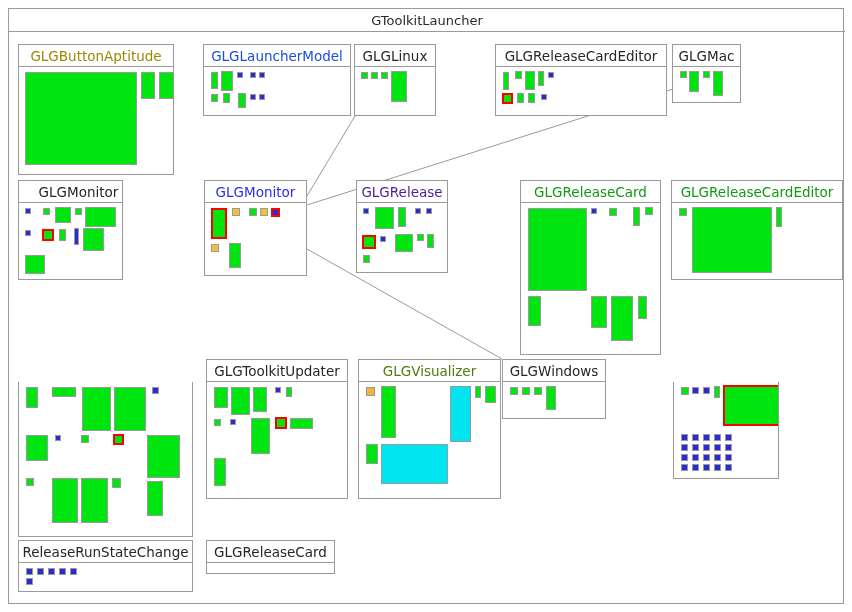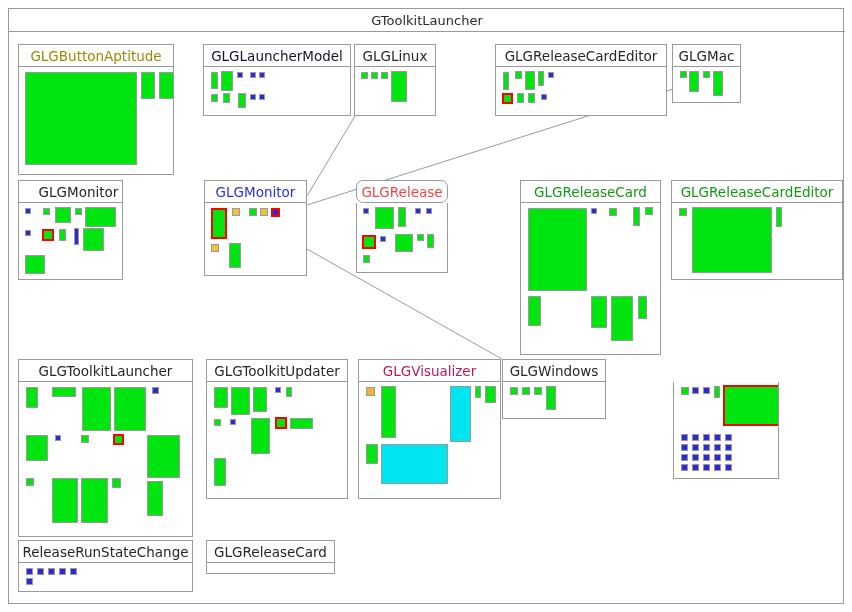--- a/index.html
+++ b/index.html
@@ -97,21 +97,21 @@
       <div class="cls" style="left: 18px; top: 44px; width: 156px; height: 131px;">
         <div class="cls-header" style="color: rgb(154, 138, 0);">GLGButtonAptitude</div>
         <div class="cls-body">
           <div class="cell" style="left: 6px; top: 5px; width: 112px; height: 93px; background: rgb(0, 229, 16); border-color: rgb(154, 154, 154);"></div>
           <div class="cell" style="left: 122px; top: 5px; width: 14px; height: 27px; background: rgb(0, 229, 16); border-color: rgb(154, 154, 154);"></div>
           <div class="cell" style="left: 140px; top: 5px; width: 15px; height: 27px; background: rgb(0, 229, 16); border-color: rgb(154, 154, 154);"></div>
           <div class="cell" style="left: 159px; top: 5px; width: 14px; height: 27px; background: rgb(0, 229, 16); border-color: rgb(154, 154, 154);"></div>
         </div>
       </div>
       <div class="cls" style="left: 203px; top: 44px; width: 148px; height: 72px;">
-        <div class="cls-header" style="color: #0f172a;">GLGLauncherModel</div>
+        <div class="cls-header" style="color: #1d4ed8;">GLGLauncherModel</div>
         <div class="cls-body">
           <div class="cell" style="left: 7px; top: 5px; width: 7px; height: 17px; background: rgb(0, 229, 16); border-color: rgb(154, 154, 154);"></div>
           <div class="cell" style="left: 17px; top: 4px; width: 12px; height: 20px; background: rgb(0, 229, 16); border-color: rgb(154, 154, 154);"></div>
           <div class="cell" style="left: 33px; top: 5px; width: 6px; height: 6px; background: rgb(43, 43, 212); border-color: rgb(154, 154, 154);"></div>
           <div class="cell" style="left: 46px; top: 5px; width: 6px; height: 6px; background: rgb(43, 43, 212); border-color: rgb(154, 154, 154);"></div>
           <div class="cell" style="left: 55px; top: 5px; width: 6px; height: 6px; background: rgb(43, 43, 212); border-color: rgb(154, 154, 154);"></div>
           <div class="cell" style="left: 7px; top: 27px; width: 7px; height: 8px; background: rgb(0, 229, 16); border-color: rgb(154, 154, 154);"></div>
           <div class="cell" style="left: 19px; top: 26px; width: 7px; height: 10px; background: rgb(0, 229, 16); border-color: rgb(154, 154, 154);"></div>
           <div class="cell" style="left: 34px; top: 26px; width: 8px; height: 15px; background: rgb(0, 229, 16); border-color: rgb(154, 154, 154);"></div>
           <div class="cell" style="left: 46px; top: 27px; width: 6px; height: 6px; background: rgb(43, 43, 212); border-color: rgb(154, 154, 154);"></div>
@@ -172,21 +172,21 @@
           <div class="cell" style="left: 6px; top: 5px; width: 16px; height: 31px; background: rgb(0, 229, 16); border-color: rgb(255, 0, 0); border-width: 2px;"></div>
           <div class="cell" style="left: 27px; top: 5px; width: 8px; height: 8px; background: rgb(242, 193, 60); border-color: rgb(154, 154, 154);"></div>
           <div class="cell" style="left: 44px; top: 5px; width: 8px; height: 8px; background: rgb(0, 229, 16); border-color: rgb(154, 154, 154);"></div>
           <div class="cell" style="left: 55px; top: 5px; width: 8px; height: 8px; background: rgb(242, 193, 60); border-color: rgb(154, 154, 154);"></div>
           <div class="cell" style="left: 66px; top: 5px; width: 9px; height: 9px; background: rgb(43, 43, 212); border-color: rgb(255, 0, 0); border-width: 2px;"></div>
           <div class="cell" style="left: 6px; top: 41px; width: 8px; height: 8px; background: rgb(242, 193, 60); border-color: rgb(154, 154, 154);"></div>
           <div class="cell" style="left: 24px; top: 40px; width: 12px; height: 25px; background: rgb(0, 229, 16); border-color: rgb(154, 154, 154);"></div>
         </div>
       </div>
       <div class="cls" style="left: 356px; top: 180px; width: 92px; height: 93px;">
-        <div class="cls-header" style="color: #ef4444; border-radius: 7px;">GLGRelease</div>
+        <div class="cls-header" style="color: #4c1d95;">GLGRelease</div>
         <div class="cls-body">
           <div class="cell" style="left: 6px; top: 5px; width: 6px; height: 6px; background: rgb(43, 43, 212); border-color: rgb(154, 154, 154);"></div>
           <div class="cell" style="left: 18px; top: 4px; width: 19px; height: 22px; background: rgb(0, 229, 16); border-color: rgb(154, 154, 154);"></div>
           <div class="cell" style="left: 41px; top: 4px; width: 8px; height: 20px; background: rgb(0, 229, 16); border-color: rgb(154, 154, 154);"></div>
           <div class="cell" style="left: 58px; top: 5px; width: 6px; height: 6px; background: rgb(43, 43, 212); border-color: rgb(154, 154, 154);"></div>
           <div class="cell" style="left: 69px; top: 5px; width: 6px; height: 6px; background: rgb(43, 43, 212); border-color: rgb(154, 154, 154);"></div>
           <div class="cell" style="left: 5px; top: 32px; width: 14px; height: 14px; background: rgb(0, 229, 16); border-color: rgb(255, 0, 0); border-width: 2px;"></div>
           <div class="cell" style="left: 23px; top: 33px; width: 6px; height: 6px; background: rgb(43, 43, 212); border-color: rgb(154, 154, 154);"></div>
           <div class="cell" style="left: 38px; top: 31px; width: 18px; height: 18px; background: rgb(0, 229, 16); border-color: rgb(154, 154, 154);"></div>
           <div class="cell" style="left: 60px; top: 31px; width: 7px; height: 7px; background: rgb(0, 229, 16); border-color: rgb(154, 154, 154);"></div>
@@ -210,21 +210,20 @@
       </div>
       <div class="cls" style="left: 671px; top: 180px; width: 172px; height: 100px;">
         <div class="cls-header" style="color: rgb(17, 153, 17);">GLGReleaseCardEditor</div>
         <div class="cls-body">
           <div class="cell" style="left: 7px; top: 5px; width: 8px; height: 8px; background: rgb(0, 229, 16); border-color: rgb(154, 154, 154);"></div>
           <div class="cell" style="left: 20px; top: 4px; width: 80px; height: 66px; background: rgb(0, 229, 16); border-color: rgb(154, 154, 154);"></div>
           <div class="cell" style="left: 104px; top: 4px; width: 6px; height: 20px; background: rgb(0, 229, 16); border-color: rgb(154, 154, 154);"></div>
         </div>
       </div>
       <div class="cls" style="left: 18px; top: 359px; width: 175px; height: 178px;">
-        <div class="cls-header" style="color: rgb(38, 38, 38);">GLGToolkitLauncher</div>
         <div class="cls-body">
           <div class="cell" style="left: 7px; top: 5px; width: 12px; height: 21px; background: rgb(0, 229, 16); border-color: rgb(154, 154, 154);"></div>
           <div class="cell" style="left: 33px; top: 5px; width: 24px; height: 10px; background: rgb(0, 229, 16); border-color: rgb(154, 154, 154);"></div>
           <div class="cell" style="left: 63px; top: 5px; width: 29px; height: 44px; background: rgb(0, 229, 16); border-color: rgb(154, 154, 154);"></div>
           <div class="cell" style="left: 95px; top: 5px; width: 32px; height: 44px; background: rgb(0, 229, 16); border-color: rgb(154, 154, 154);"></div>
           <div class="cell" style="left: 133px; top: 5px; width: 7px; height: 7px; background: rgb(43, 43, 212); border-color: rgb(154, 154, 154);"></div>
           <div class="cell" style="left: 7px; top: 53px; width: 22px; height: 26px; background: rgb(0, 229, 16); border-color: rgb(154, 154, 154);"></div>
           <div class="cell" style="left: 36px; top: 53px; width: 6px; height: 6px; background: rgb(43, 43, 212); border-color: rgb(154, 154, 154);"></div>
           <div class="cell" style="left: 62px; top: 53px; width: 8px; height: 8px; background: rgb(0, 229, 16); border-color: rgb(154, 154, 154);"></div>
           <div class="cell" style="left: 94px; top: 52px; width: 11px; height: 11px; background: rgb(0, 229, 16); border-color: rgb(255, 0, 0); border-width: 2px;"></div>
@@ -246,21 +245,21 @@
           <div class="cell" style="left: 79px; top: 5px; width: 6px; height: 10px; background: rgb(0, 229, 16); border-color: rgb(154, 154, 154);"></div>
           <div class="cell" style="left: 7px; top: 37px; width: 7px; height: 7px; background: rgb(0, 229, 16); border-color: rgb(154, 154, 154);"></div>
           <div class="cell" style="left: 23px; top: 37px; width: 6px; height: 6px; background: rgb(43, 43, 212); border-color: rgb(154, 154, 154);"></div>
           <div class="cell" style="left: 44px; top: 36px; width: 19px; height: 36px; background: rgb(0, 229, 16); border-color: rgb(154, 154, 154);"></div>
           <div class="cell" style="left: 68px; top: 35px; width: 12px; height: 12px; background: rgb(0, 229, 16); border-color: rgb(255, 0, 0); border-width: 2px;"></div>
           <div class="cell" style="left: 83px; top: 36px; width: 23px; height: 11px; background: rgb(0, 229, 16); border-color: rgb(154, 154, 154);"></div>
           <div class="cell" style="left: 7px; top: 76px; width: 12px; height: 28px; background: rgb(0, 229, 16); border-color: rgb(154, 154, 154);"></div>
         </div>
       </div>
       <div class="cls" style="left: 358px; top: 359px; width: 143px; height: 140px;">
-        <div class="cls-header" style="color: #be185d;">GLGVisualizer</div>
+        <div class="cls-header" style="color: #4d7c0f;">GLGVisualizer</div>
         <div class="cls-body">
           <div class="cell" style="left: 7px; top: 5px; width: 9px; height: 9px; background: rgb(242, 179, 60); border-color: rgb(154, 154, 154);"></div>
           <div class="cell" style="left: 22px; top: 4px; width: 15px; height: 52px; background: rgb(0, 229, 16); border-color: rgb(154, 154, 154);"></div>
           <div class="cell" style="left: 91px; top: 4px; width: 21px; height: 56px; background: rgb(0, 229, 240); border-color: rgb(154, 154, 154);"></div>
           <div class="cell" style="left: 116px; top: 4px; width: 6px; height: 12px; background: rgb(0, 229, 16); border-color: rgb(154, 154, 154);"></div>
           <div class="cell" style="left: 126px; top: 4px; width: 11px; height: 17px; background: rgb(0, 229, 16); border-color: rgb(154, 154, 154);"></div>
           <div class="cell" style="left: 7px; top: 62px; width: 12px; height: 20px; background: rgb(0, 229, 16); border-color: rgb(154, 154, 154);"></div>
           <div class="cell" style="left: 22px; top: 62px; width: 67px; height: 40px; background: rgb(0, 229, 240); border-color: rgb(154, 154, 154);"></div>
         </div>
       </div>

